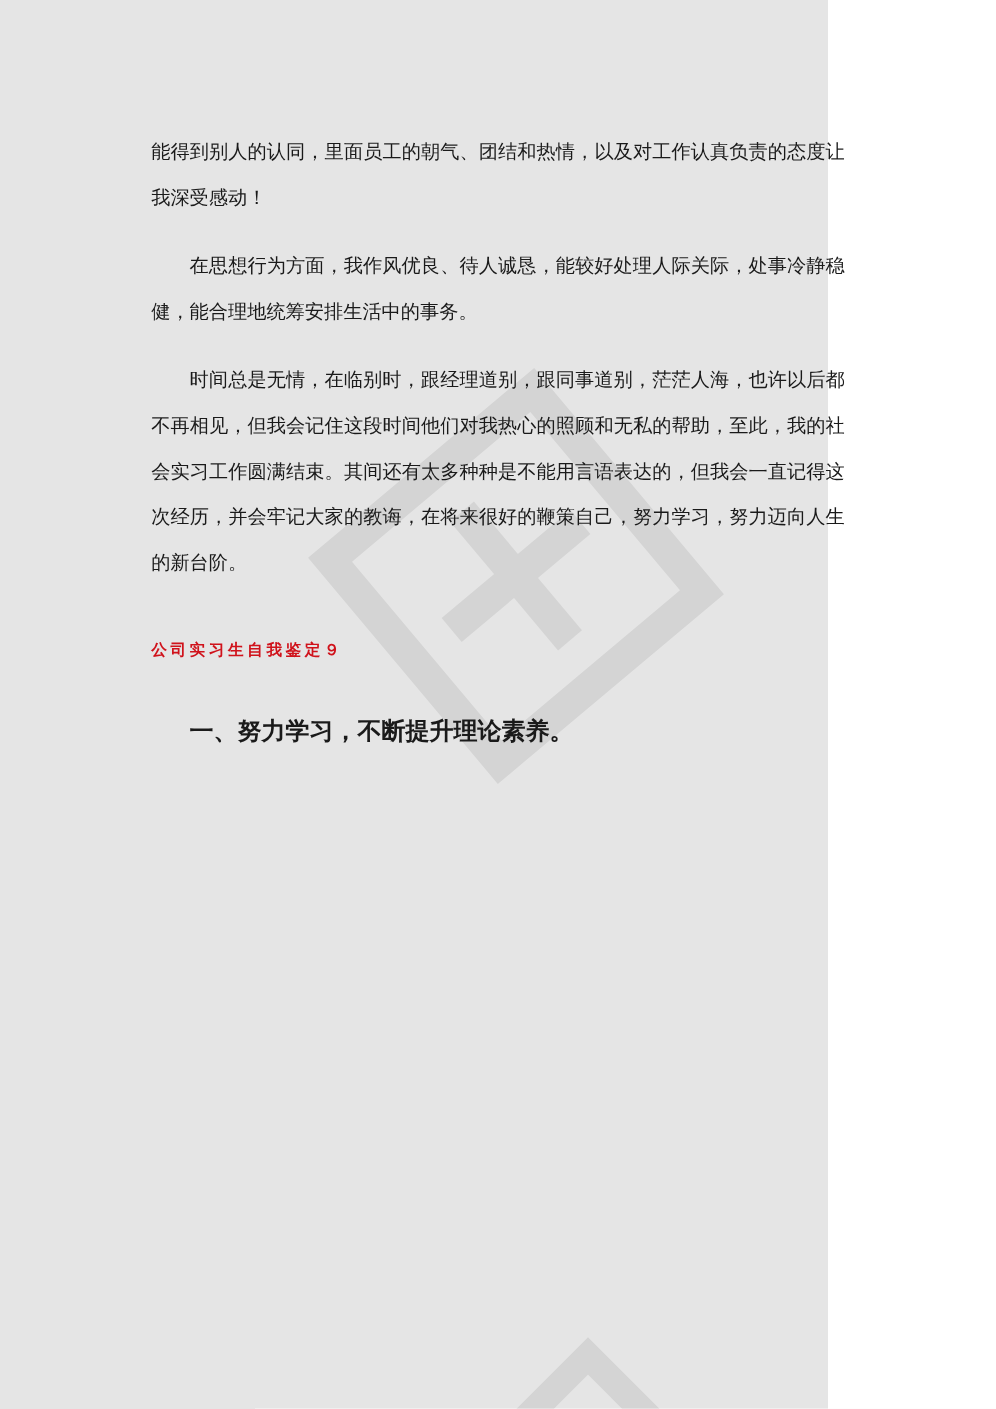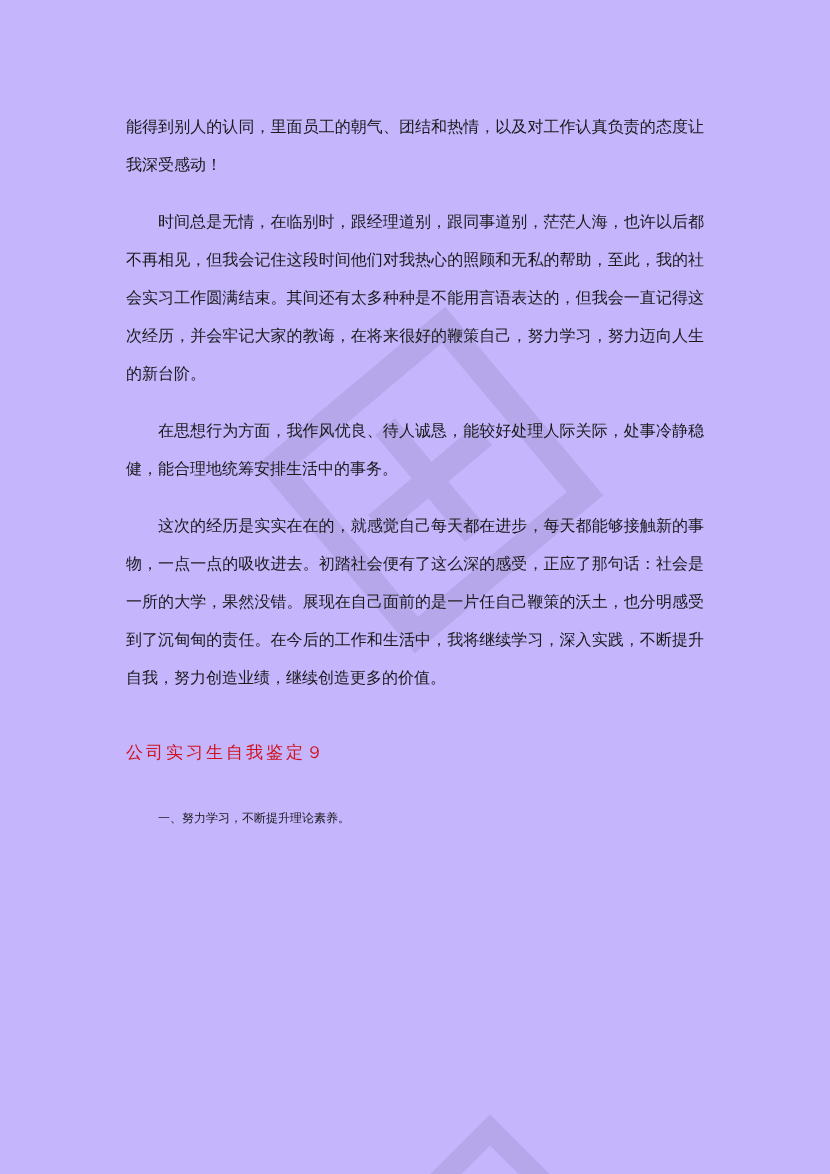--- a/index.html
+++ b/index.html
@@ -11,23 +11,23 @@
     width: 830px;
     height: 1174px;
     position: relative;
     overflow: hidden;
     font-family: "DejaVu Serif", "Liberation Serif", serif;
     color: #1a1a1a;
   }
   .page {
     position: absolute;
     left: 0; top: 0;
-    width: 830px;
+    width: 690px;
     height: 1174px;
-    background: #c4b5fd;
+    background: #e5e5e5;
   }
   .watermark {
     position: absolute;
     pointer-events: none;
     opacity: 0.07;
   }
   .content {
     position: absolute;
     left: 126px;
     top: 108px;
@@ -40,29 +40,29 @@
     text-align: justify;
     text-justify: inter-character;
     letter-spacing: 0px;
     word-break: break-all;
   }
   .indent {
     text-indent: 32px;
   }
   .heading-red {
     color: #d0121b;
-    font-size: 17px;
-    font-weight: normal;
+    font-size: 13px;
+    font-weight: bold;
     letter-spacing: 3px;
     line-height: 38px;
     margin: 36px 0 28px 0;
   }
   .bold-sub {
-    font-weight: normal;
-    font-size: 12px;
+    font-weight: bold;
+    font-size: 20px;
     line-height: 38px;
     text-indent: 32px;
     margin: 0;
   }
 </style>
 </head>
 <body>
 
 <div class="page">
 
@@ -77,25 +77,24 @@
     <g fill="none" stroke="#000" stroke-width="22">
       <polyline points="20,200 160,60 300,200"></polyline>
       <line x1="130" y1="120" x2="190" y2="180"></line>
     </g>
   </svg>
 
   <div class="content">
 
     <p class="para">能得到别人的认同，里面员工的朝气、团结和热情，以及对工作认真负责的态度让我深受感动！</p>
 
+    <p class="para indent">在思想行为方面，我作风优良、待人诚恳，能较好处理人际关际，处事冷静稳健，能合理地统筹安排生活中的事务。</p>
+
     <p class="para indent">时间总是无情，在临别时，跟经理道别，跟同事道别，茫茫人海，也许以后都不再相见，但我会记住这段时间他们对我热心的照顾和无私的帮助，至此，我的社会实习工作圆满结束。其间还有太多种种是不能用言语表达的，但我会一直记得这次经历，并会牢记大家的教诲，在将来很好的鞭策自己，努力学习，努力迈向人生的新台阶。</p>
 
-    <p class="para indent">在思想行为方面，我作风优良、待人诚恳，能较好处理人际关际，处事冷静稳健，能合理地统筹安排生活中的事务。</p>
-
-    <p class="para indent">这次的经历是实实在在的，就感觉自己每天都在进步，每天都能够接触新的事物，一点一点的吸收进去。初踏社会便有了这么深的感受，正应了那句话：社会是一所的大学，果然没错。展现在自己面前的是一片任自己鞭策的沃土，也分明感受到了沉甸甸的责任。在今后的工作和生活中，我将继续学习，深入实践，不断提升自我，努力创造业绩，继续创造更多的价值。</p>
 
     <h2 class="heading-red">公司实习生自我鉴定９</h2>
 
 
 
     <p class="bold-sub">一、努力学习，不断提升理论素养。</p>
 
   </div>
 </div>
 

